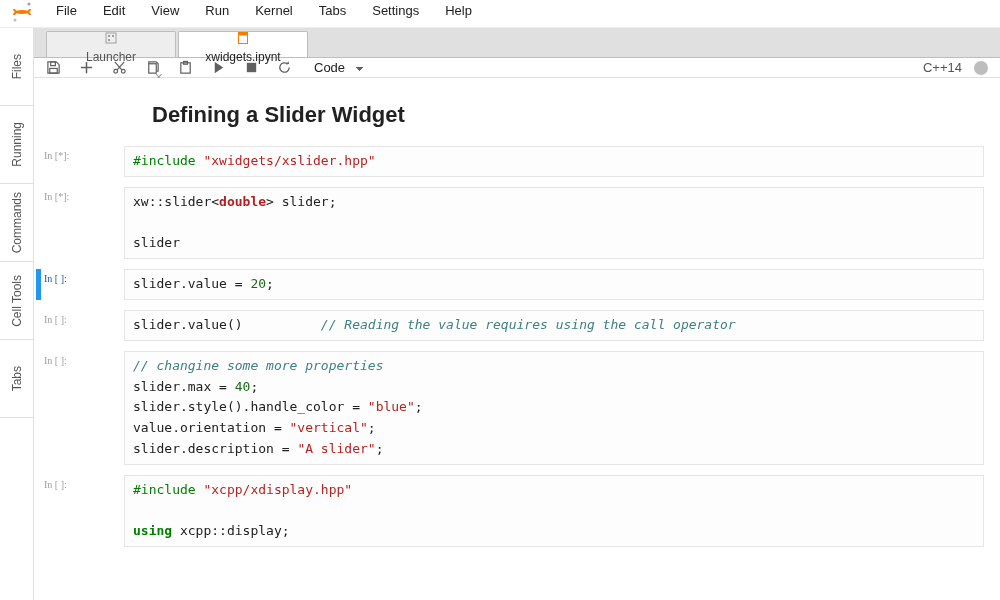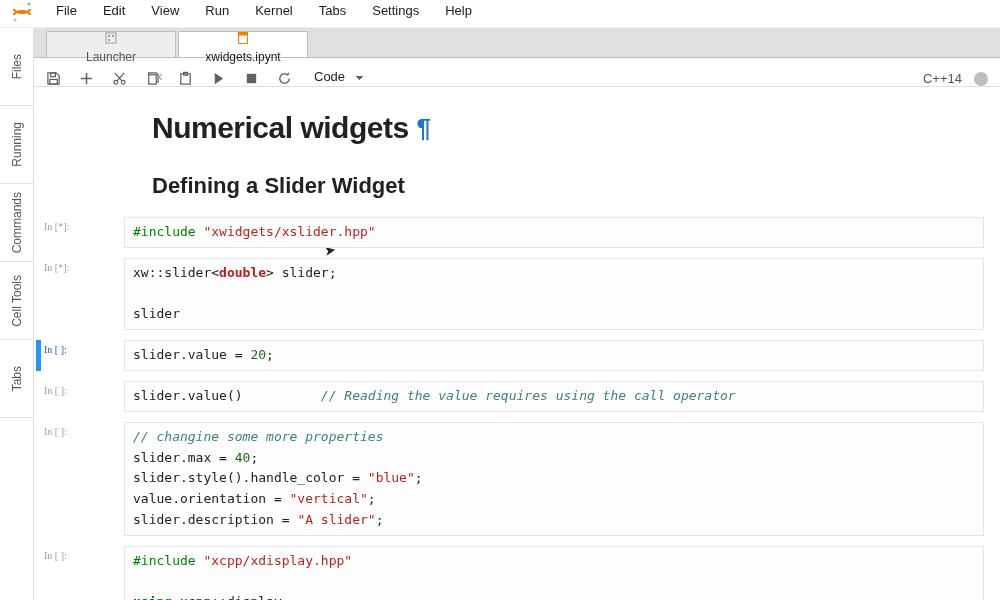--- a/index.html
+++ b/index.html
@@ -11,21 +11,21 @@
   .sidebar { width:34px; background:#fff; border-right:1px solid #e0e0e0; display:flex; flex-direction:column;}
   .sidetab { height:78px; display:flex; align-items:center; justify-content:center; border-bottom:1px solid #e0e0e0; cursor:default;}
   .sidetab span{ writing-mode: vertical-rl; transform: rotate(180deg); font-size:12px; color:#555;}
   .main { flex:1; display:flex; flex-direction:column; background:#fff; min-width:0;}
   .tabbar { height:30px; background:#e0e0e0; display:flex; align-items:flex-end; padding-left:12px; border-bottom:1px solid #bdbdbd;}
   .river-tab { height:26px; padding:0 10px; display:flex; align-items:center; gap:6px; background:#eee; border:1px solid #bdbdbd; border-bottom:none; margin-right:2px; font-size:12px; color:#555; border-top-left-radius:2px; border-top-right-radius:2px; position:relative; min-width:130px;flex-direction:column;}
   .river-tab.active{ background:#fff; color:#212121;}
   .tab-close{ margin-left:auto; color:#999; font-size:14px; line-height:1; padding:0 2px;}
   .tab-dirty{ margin-left:auto; width:8px; height:8px; border-radius:50%; background:#555;}
   .tab-ficon{ width:12px; height:12px; display:inline-block;}
-  .toolbar { height:29px; border-bottom:1px solid #e0e0e0; display:flex; align-items:flex-end; padding:0 12px; gap:18px;}
+  .toolbar { height:20px; border-bottom:1px solid #e0e0e0; display:flex; align-items:center; padding:0 12px; gap:18px;}
   .tb-group{ display:flex; align-items:center; gap:18px;}
   .tb-icon{ width:15px; height:15px; color:#616161; display:flex; align-items:center; justify-content:center; cursor:default;}
   .tb-icon svg{ width:15px; height:15px; }
   .celltype{ border:none; background:transparent; font-size:13px; color:#212121; padding:2px 18px 2px 4px; appearance:none; -webkit-appearance:none; background-image:linear-gradient(45deg,transparent 50%,#616161 50%),linear-gradient(135deg,#616161 50%,transparent 50%); background-position:right 4px top 9px, right 0px top 9px; background-size:4px 4px,4px 4px; background-repeat:no-repeat;}
   .tb-right{ margin-left:auto; display:flex; align-items:center; gap:12px;}
   .kernel-dot{ width:14px; height:14px; border-radius:50%; background:#bdbdbd;}
   .kernel-name{ color:#555;}
   .notebook{ flex:1; background:#fff; padding:24px 16px 12px 6px; overflow:auto;}
   .nb-inner{ padding-left:4px;}
   h1.md{ font-size:30px; font-weight:600; margin:0 0 28px 108px; letter-spacing:-0.5px; display:flex; align-items:center; gap:8px;}
@@ -168,24 +168,20 @@
         <option>Code</option>
       </select>
       <div class="tb-right">
         <span class="kernel-name">C++14</span>
         <span class="kernel-dot"></span>
       </div>
     </div>
 
     <div class="notebook" style="position:relative;">
       <div class="nb-inner">
-        <h1 class="md">
-          <span>Numerical widgets</span>
-          <span class="pilcrow">¶</span>
-        </h1>
         <span class="cursor">➤</span>
         <h2 class="md">Defining a Slider Widget</h2>
 
         <div class="cell">
           <div class="cell-prompt">In [*]:</div>
           <div class="cell-body"><span class="tok-pp">#include </span><span class="tok-inc">"xwidgets/xslider.hpp"</span></div>
         </div>
 
         <div class="cell">
           <div class="cell-prompt">In [*]:</div>

